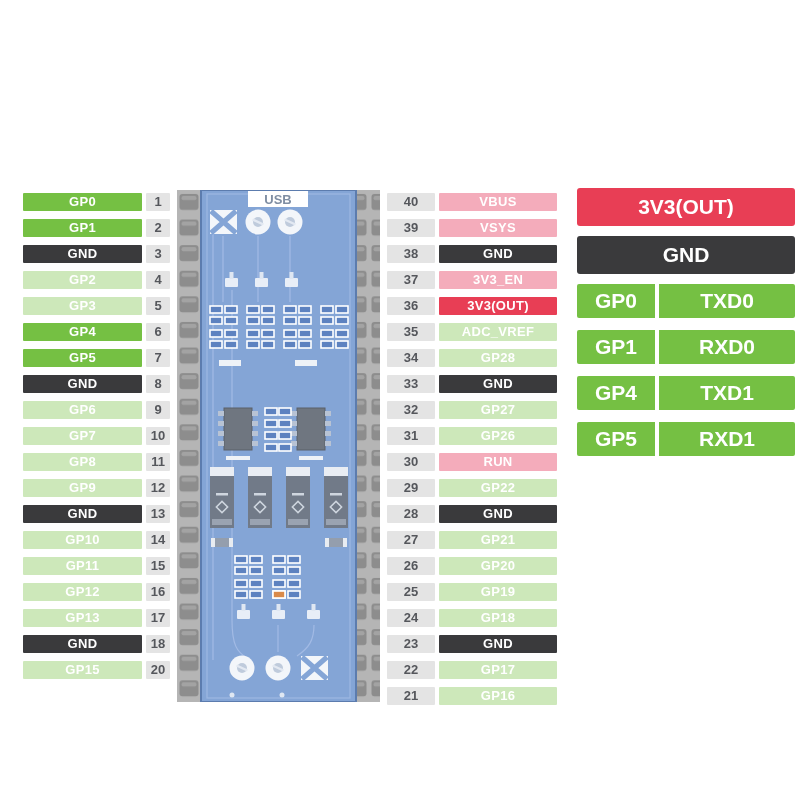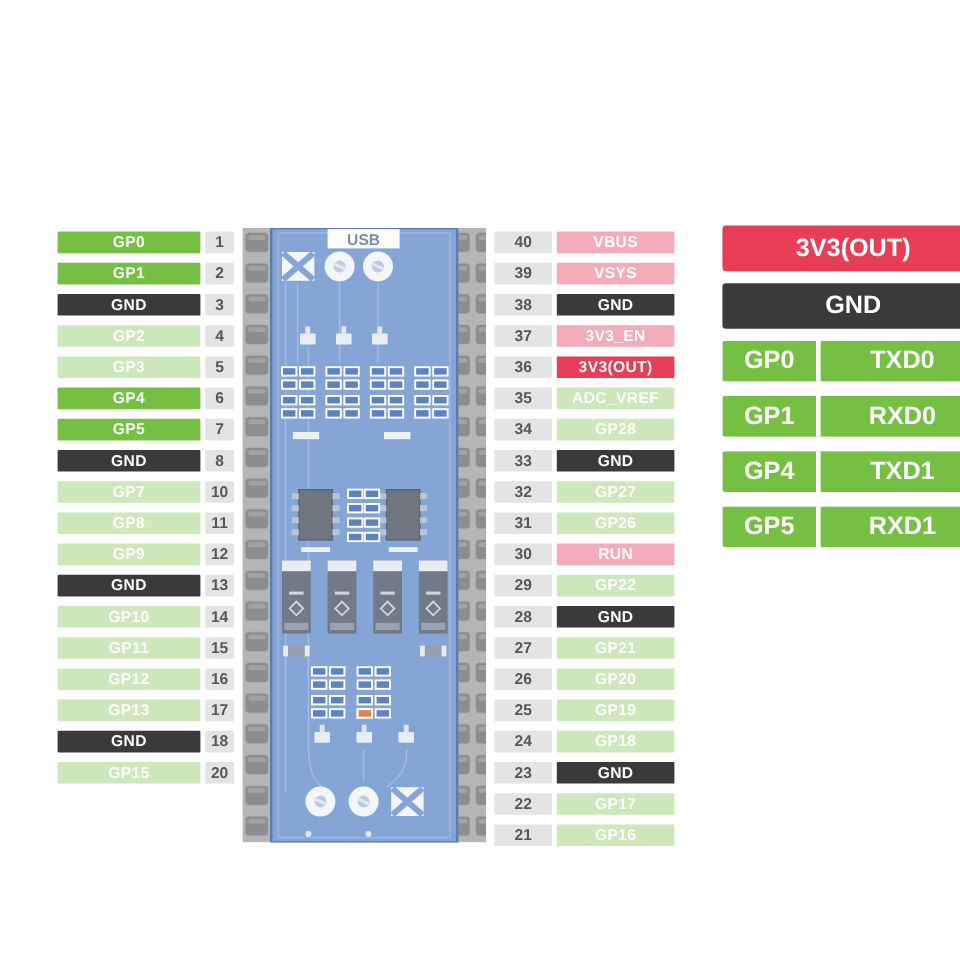--- a/index.html
+++ b/index.html
@@ -1,28 +1,28 @@
 <!DOCTYPE html>
 <html style="--gpio-on: #75c043; --gpio-off: #cde8ba; --ground: #3a3a3c; --power: #f4acbb; --power-out: #e83e55; --pin-num-bg: #e4e4e4; --pin-num-text: #55575c; --pcb-blue: #84a5d6; --pcb-strip: #b5b5b5;"><head>
 <meta charset="utf-8">
 <style>
   html,body{margin:0;padding:0;background:#ffffff;}
   body{width:800px;height:800px;position:relative;overflow:hidden;
        font-family:"Liberation Sans", sans-serif;}
-  .stage{position:absolute;inset:0;margin-left:25px;}
+  .stage{position:absolute;inset:0;}
 
   
   .pin-col{position:absolute;display:flex;flex-direction:column;gap:8px;}
   #left-pins{left:23px;top:193px;}
   #right-pins{left:387px;top:193px;}
   .pin-row{display:flex;gap:4px;height:18px;}
   .pin-bar{height:18px;line-height:18px;text-align:center;color:#ffffff;
            font-weight:bold;font-size:13px;border-radius:1px;letter-spacing:.3px;}
   #left-pins .pin-bar{width:119px;}
-  #right-pins .pin-bar{width:98px;}
+  #right-pins .pin-bar{width:118px;}
   .pin-num{width:24px;height:18px;line-height:18px;text-align:center;
            background:var(--pin-num-bg,#e4e4e4);color:var(--pin-num-text,#55575c);
            font-weight:bold;font-size:13px;border-radius:1px;}
   #right-pins .pin-num{width:48px;}
 
   .type-gpio-on{background:var(--gpio-on,#75c043);}
   .type-gpio-off{background:var(--gpio-off,#cde8ba);}
   .type-ground{background:var(--ground,#3a3a3c);}
   .type-power{background:var(--power,#f4acbb);}
   .type-power-out{background:var(--power-out,#e83e55);}
@@ -81,20 +81,24 @@
   <div class="pin-row">
     <div class="pin-bar type-gpio-on">GP5</div>
     <div class="pin-num">7</div>
   </div>
 
   <div class="pin-row">
     <div class="pin-bar type-ground">GND</div>
     <div class="pin-num">8</div>
   </div>
 
+  <div class="pin-row">
+    <div class="pin-bar type-gpio-off">GP6</div>
+    <div class="pin-num">9</div>
+  </div>
 
   <div class="pin-row">
     <div class="pin-bar type-gpio-off">GP7</div>
     <div class="pin-num">10</div>
   </div>
 
   <div class="pin-row">
     <div class="pin-bar type-gpio-off">GP8</div>
     <div class="pin-num">11</div>
   </div>

